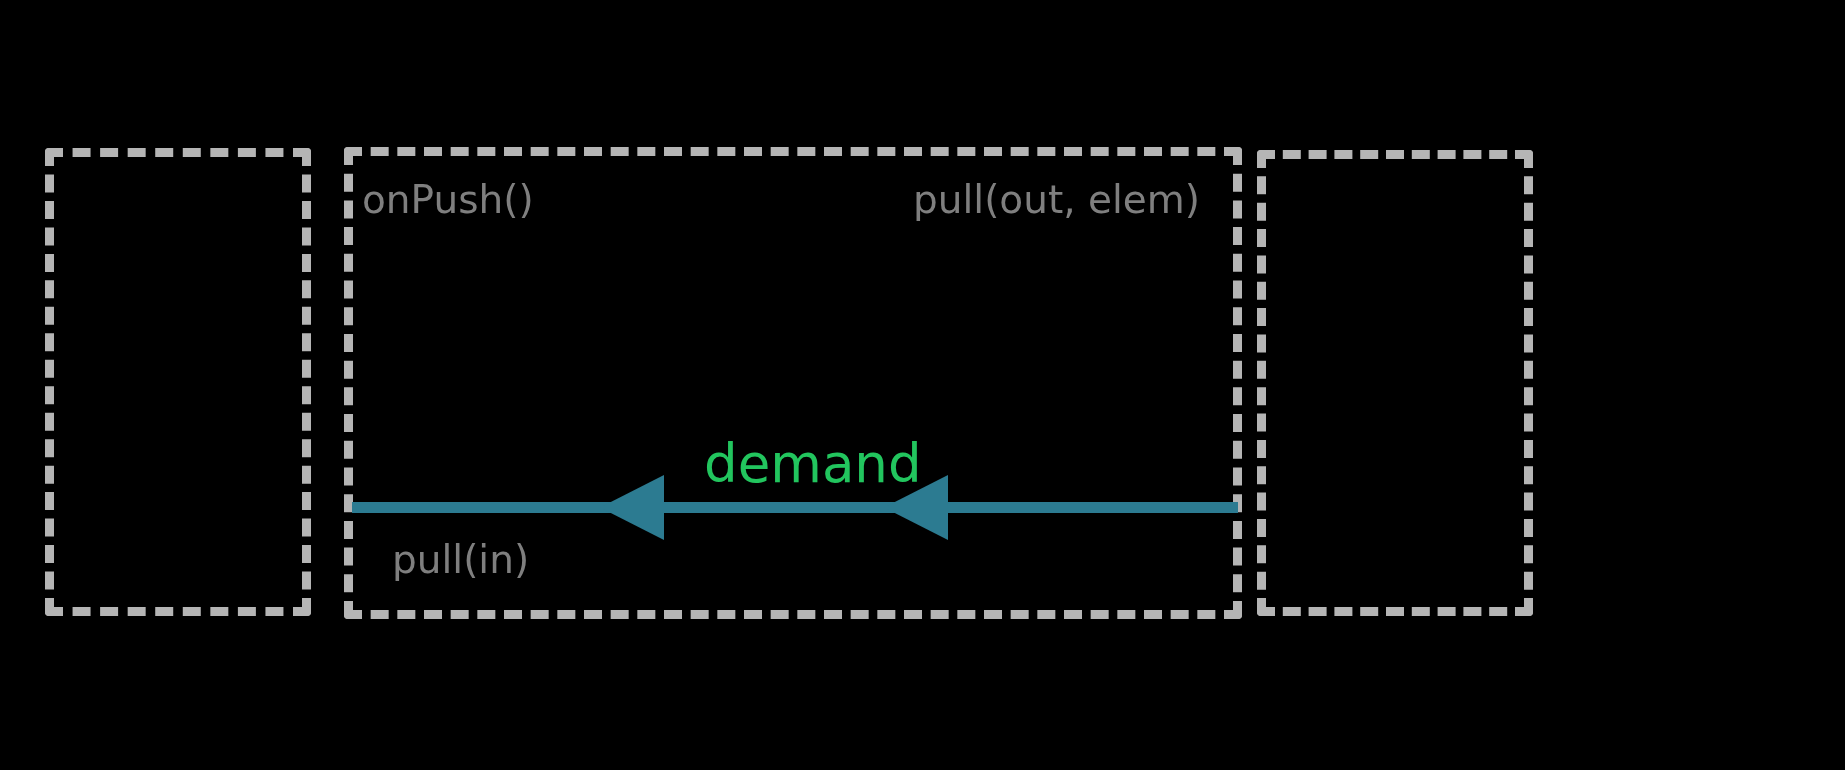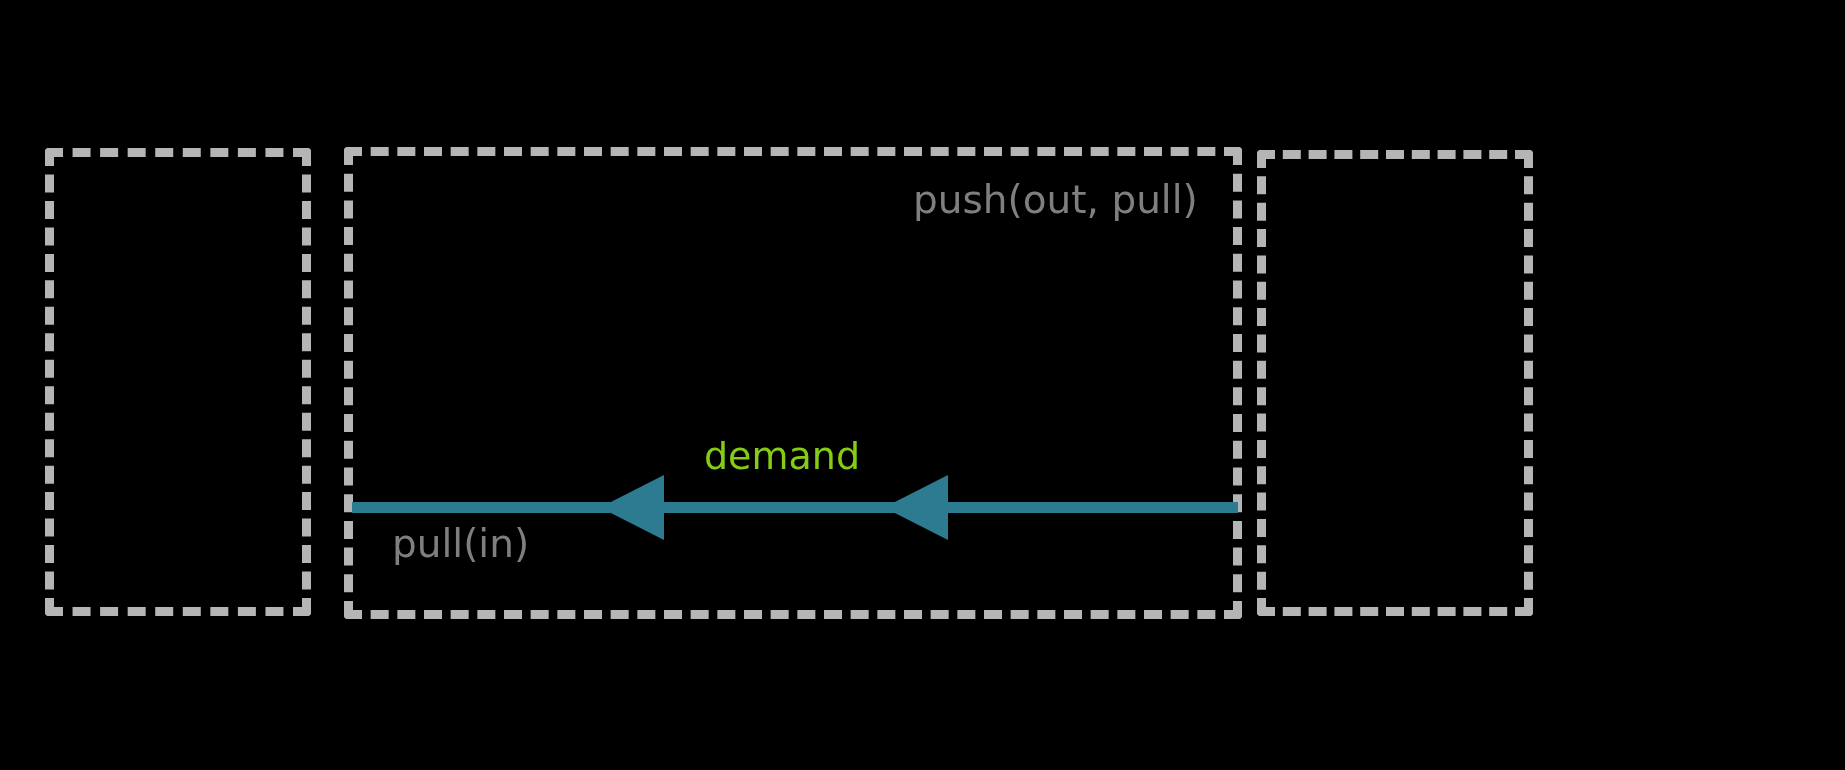--- a/index.html
+++ b/index.html
@@ -52,54 +52,55 @@
   .lbl {
     position: absolute;
     color: #7f7f7f;
     font-size: 39px;
     line-height: 1;
     white-space: nowrap;
     letter-spacing: 0px;
   }
   #lbl-onpush   { left: 362px; top: 180px; }
   #lbl-push     { left: 913px; top: 180px; }
-  #lbl-pull     { left: 392px; top: 524px; }
+  #lbl-pull     { left: 392px; top: 540px; }
   #lbl-onpull   { left: 1002px; top: 524px; }
 
   
   #demand-arrow {
     position: absolute;
     left: 344px;
     top: 420px;
     width: 900px;
     height: 120px;
   }
   #lbl-demand {
     position: absolute;
     left: 704px;
     top: 437px;
-    color: #84cc16;
-    font-size: 38px;
+    color: #22c55e;
+    font-size: 53px;
     line-height: 1;
     white-space: nowrap;
   }
 </style>
 </head>
 <body>
 
 <div id="stage">
 
   <div class="dbox" id="box-upstream"></div>
 
   <div class="dbox" id="box-stage"></div>
 
   <div class="dbox" id="box-downstream"></div>
 
+  <div class="lbl" id="lbl-onpush">onPush()</div>
 
-  <div class="lbl" id="lbl-push">push(out, pull)</div>
+  <div class="lbl" id="lbl-push">pull(out, elem)</div>
 
   <div class="lbl" id="lbl-pull">pull(in)</div>
 
 
   <svg id="demand-arrow" viewBox="0 0 900 120">
 
     <rect x="8" y="82" width="886" height="11" fill="#2c7b91"></rect>
 
     <polygon points="256,87.5 320,55 320,120" fill="#2c7b91"></polygon>
 

